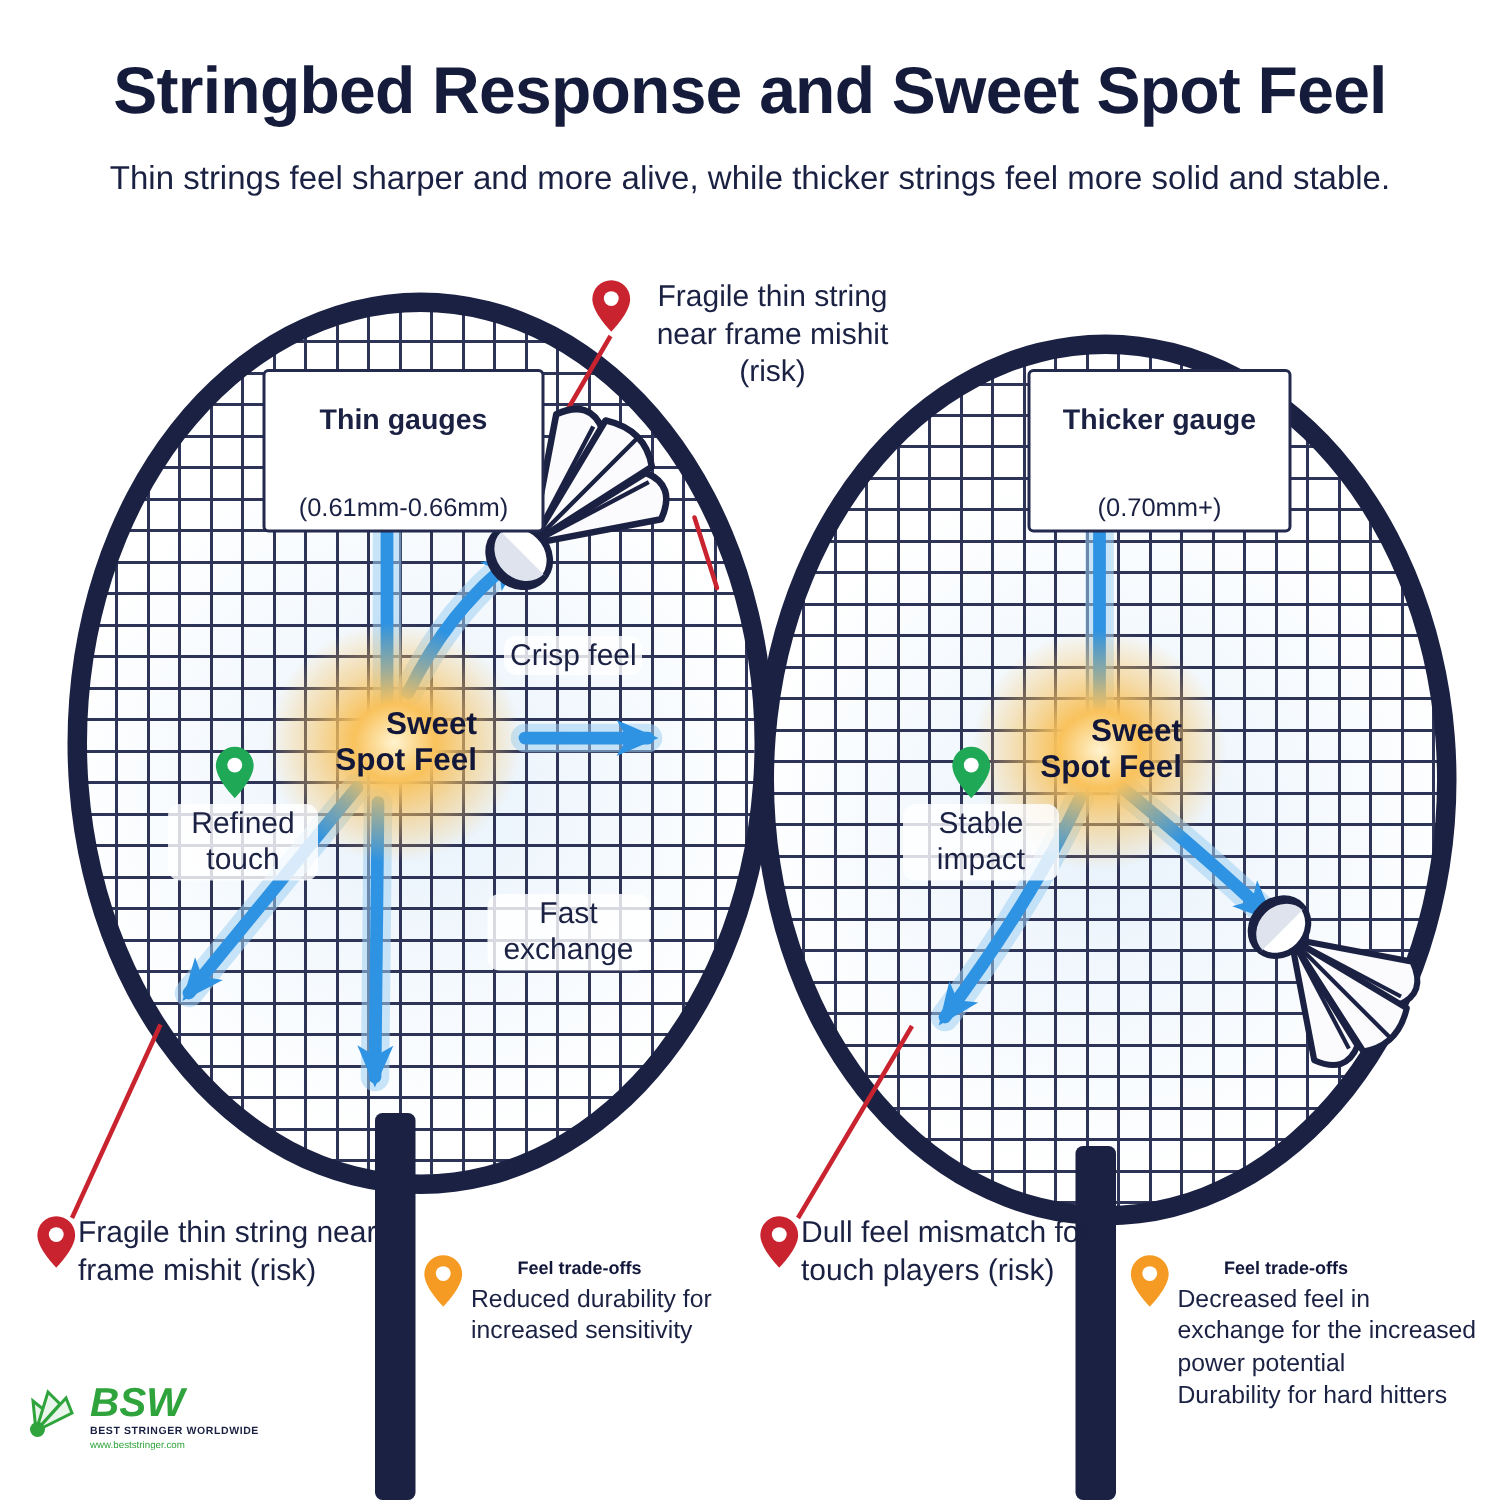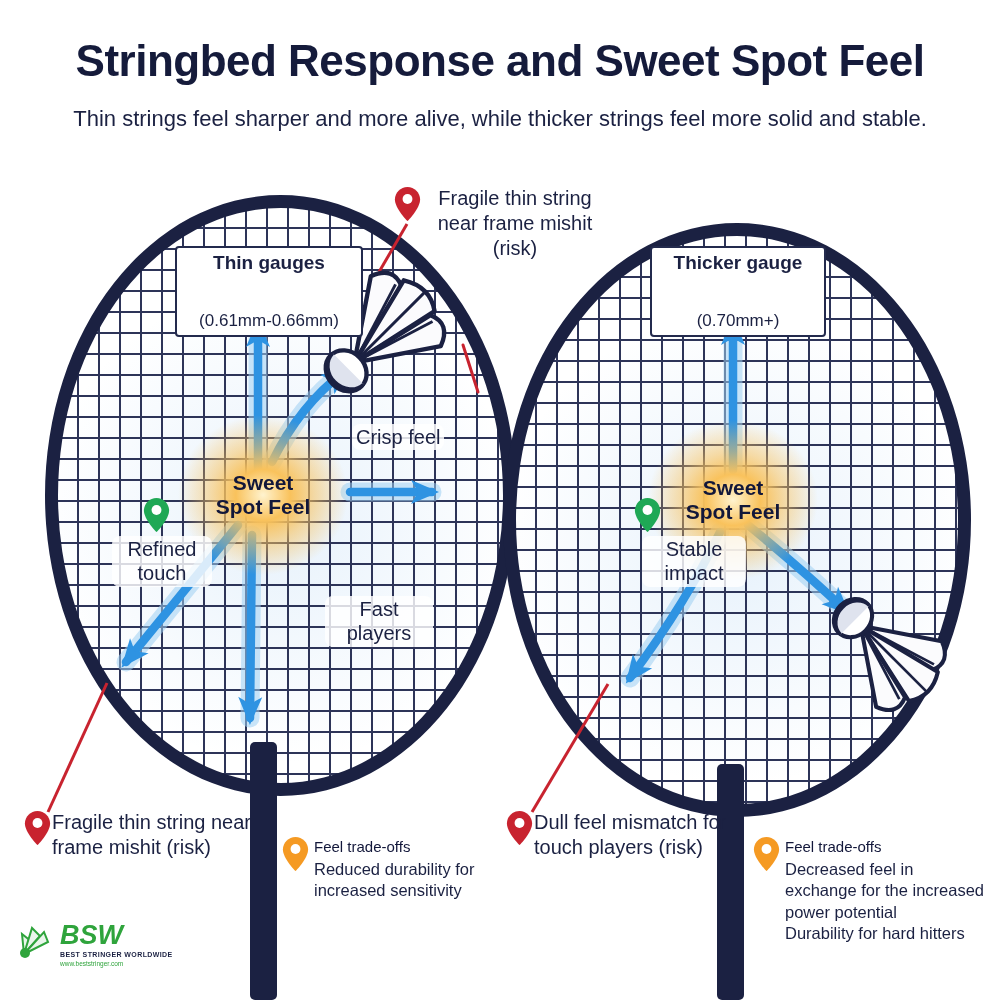--- a/index.html
+++ b/index.html
@@ -32,59 +32,59 @@
 
   .overlay { position:absolute; left:0; top:0; width:1000px; height:1000px; z-index:2; pointer-events:none; }
   .halo path, .halo line { stroke:#9fd0f2; stroke-opacity:0.55; stroke-width:19; fill:none; stroke-linecap:round; }
   .arrow path { stroke:#2e93e2; stroke-width:8.5; fill:none; stroke-linecap:round; }
   .redline line { stroke:#c8232f; stroke-width:3; }
   .redband { stroke:#c8232f; stroke-width:11; stroke-linecap:round; }
 
   .glow {
     position:absolute; width:170px; height:160px; border-radius:50%; z-index:3;
     background:radial-gradient(closest-side, #fff3cf 0%, #f9c25c 32%, rgba(249,194,92,0.55) 60%, rgba(249,194,92,0) 100%);
-    display:flex; align-items:center; justify-content:center; text-align:center;
+    display:flex; align-items:center; justify-content:center; text-align:right;
   }
   .glow .sweet { font-size:21px; font-weight:bold; color:#12173a; line-height:1.15; width:110px; }
   .left-glow  { left:178px; top:415px; }
   .right-glow { left:648px; top:420px; }
 
   .shuttle { position:absolute; z-index:4; }
   .left-shuttle  { left:302px; top:262px; width:150px; height:160px; transform:rotate(45deg); }
   .right-shuttle { left:810px; top:572px; width:140px; height:150px; transform:rotate(135deg); }
 
   .pin { position:absolute; width:27px; height:36px; z-index:5; }
   .pin svg { width:100%; height:100%; display:block; }
 
   .lbl {
     position:absolute; z-index:5; font-size:20px; color:#1b2142; text-align:center;
     background:rgba(255,255,255,0.82); border-radius:8px; padding:1px 4px; line-height:1.22;
   }
-  .lbl-crisp   { left:352px; top:424px; white-space:nowrap; }
+  .lbl-crisp   { left:336px; top:424px; white-space:nowrap; }
   .lbl-refined { left:112px; top:536px; width:92px; }
   .lbl-rebound { left:325px; top:596px; width:100px; }
-  .lbl-stable  { left:642px; top:536px; width:96px; }
+  .lbl-stable  { left:602px; top:536px; width:96px; }
   .lbl-tension { left:845px; top:536px; width:96px; }
 
   .gauge {
     position:absolute; z-index:5; background:#ffffff; border:2px solid #232a4d; border-radius:4px;
     text-align:center; padding:4px 6px; line-height:1.2;
   }
-  .gauge .g-title { font-size:19px; font-weight:bold; }
+  .gauge .g-title { font-size:19px; font-weight:bold;margin-top:18px; }
   .gauge .g-range { font-size:17px;margin-top:36px; }
   .gauge-left  { left:175px; top:246px; width:172px; }
-  .gauge-right { left:650px; top:246px; width:160px; }
+  .gauge-right { left:685px; top:246px; width:160px; }
 
   .risk { position:absolute; z-index:5; font-size:20px; color:#1b2142; line-height:1.25; }
   .risk-top-left     { left:425px; top:186px; width:180px; text-align:center; }
   .risk-bottom-left  { left:52px;  top:810px; width:222px; }
   .risk-bottom-right { left:534px; top:810px; width:238px; }
 
   .tradeoff { position:absolute; z-index:5; }
-  .tradeoff .t-title { font-size:15px; font-weight:normal; color:#12173a; }
+  .tradeoff .t-title { font-size:12px; font-weight:bold; color:#12173a;margin-left:31px; }
   .tradeoff .t-body  { font-size:16.5px; margin-top:4px; line-height:1.3; color:#1b2142; }
   .tradeoff .t-body2 { font-size:16.5px; line-height:1.3; color:#1b2142; white-space:nowrap; }
   .tradeoff-left  { left:314px; top:838px; width:190px; }
   .tradeoff-right { left:785px; top:838px; width:200px; }
 
   .logo { position:absolute; left:16px; top:922px; z-index:6; display:flex; align-items:flex-start; gap:4px; }
   .logo-icon { width:40px; height:40px; }
   .logo-name { font-size:27px; font-weight:bold; font-style:italic; color:#2fa43c; line-height:1; }
   .logo-tagline { font-size:7px; font-weight:bold; color:#1b2142; letter-spacing:0.4px; margin-top:2px; }
   .logo-url { font-size:6.5px; color:#2fa43c; margin-top:2px; }
@@ -219,21 +219,21 @@
     <div class="g-title">Thin gauges</div>
     <div class="g-range">(0.61mm-0.66mm)</div>
   </div>
   <div class="gauge gauge-right">
     <div class="g-title">Thicker gauge</div>
     <div class="g-range">(0.70mm+)</div>
   </div>
 
   <div class="lbl lbl-crisp">Crisp feel</div>
   <div class="lbl lbl-refined">Refined touch</div>
-  <div class="lbl lbl-rebound">Fast players</div>
+  <div class="lbl lbl-rebound">Fast exchange</div>
   <div class="lbl lbl-stable">Stable impact</div>
 
   <div class="risk risk-top-left">Fragile thin string near frame mishit (risk)</div>
   <div class="risk risk-bottom-left">Fragile thin string near frame mishit (risk)</div>
   <div class="risk risk-bottom-right">Dull feel mismatch for touch players (risk)</div>
 
   <div class="tradeoff tradeoff-left">
     <div class="t-title">Feel trade-offs</div>
     <div class="t-body">Reduced durability for increased sensitivity</div>
   </div>

